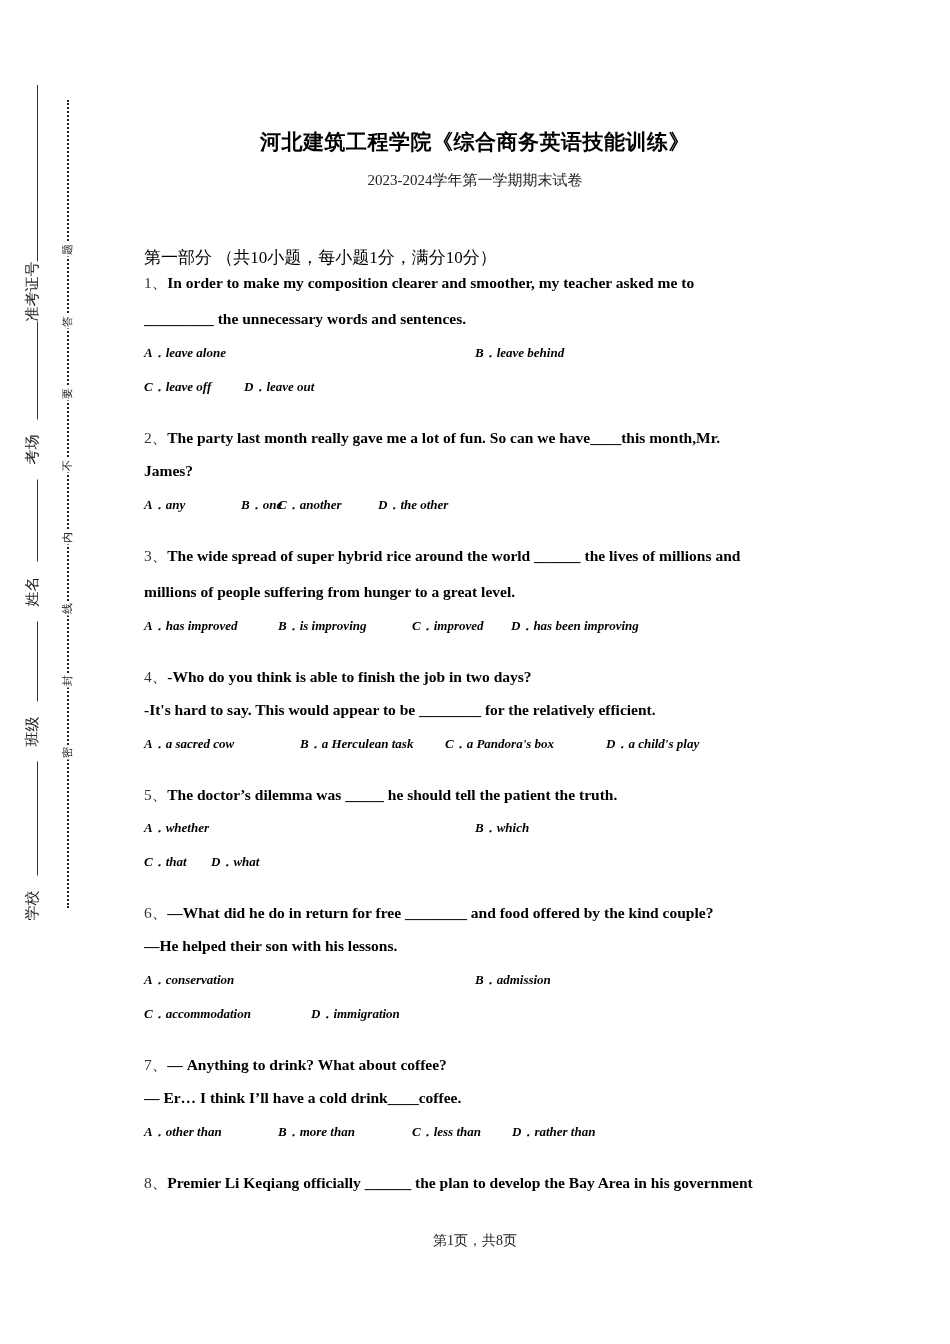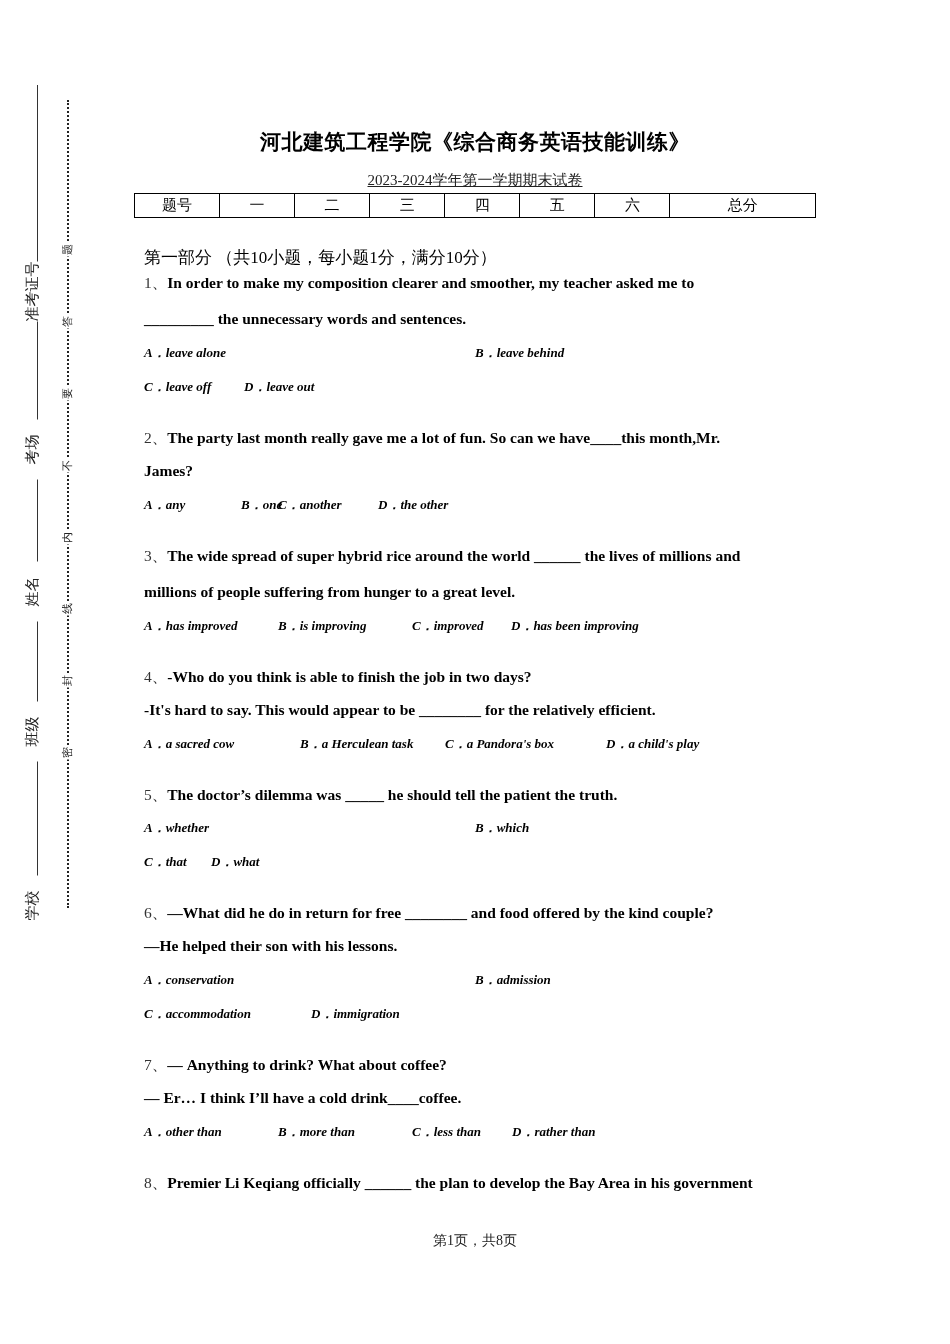--- a/index.html
+++ b/index.html
@@ -1,19 +1,19 @@
 <!DOCTYPE html>
 <html><head>
 <meta charset="utf-8">
 <style>
   html, body { margin:0; padding:0; background:#ffffff; }
   body { width:950px; height:1344px; position:relative; overflow:hidden; font-family:"Liberation Serif","DejaVu Serif",serif; color:#000; }
   .abs { position:absolute; white-space:nowrap; }
   .title { left:0; width:950px; top:128px; text-align:center; font-family:"DejaVu Sans","Liberation Sans",sans-serif; font-weight:bold; font-size:21px; letter-spacing:0.5px; }
-  .subtitle { left:0; width:950px; top:171px; text-align:center; font-size:15px; color:#222;text-decoration:underline; }
+  .subtitle { left:0; width:950px; top:171px; text-align:center; font-size:15px; color:#222; }
   table.score { position:absolute; left:134px; top:193px; width:682px; border-collapse:collapse; font-size:16px; }
   table.score td { border:1px solid #000; height:23px; text-align:center; padding:0; font-family:"DejaVu Sans","Liberation Sans",sans-serif; font-size:15px; }
   .section { left:144px; top:246px; font-size:17px; }
   .q { font-weight:bold; font-size:15.5px; }
   .num { font-weight:normal; color:#333; }
   .opt { font-weight:bold; font-size:13px;font-style:italic; }
   .footer { left:0; width:950px; top:1232px; text-align:center; font-size:14px; color:#222; }
   
   .margin-line { position:absolute; left:37px; width:1px; background:#333; }
   .dotted-line { position:absolute; left:67px; top:100px; height:808px; border-left:2px dotted #222; }
@@ -41,30 +41,20 @@
   <div class="vchar" style="top:601px;">线</div>
   <div class="vchar" style="top:673px;">封</div>
   <div class="vchar" style="top:745px;">密</div>
 </div>
 
 <div class="abs title">河北建筑工程学院《综合商务英语技能训练》</div>
 <div class="abs subtitle">2023-2024学年第一学期期末试卷</div>
 
 <table class="score">
   <tbody>
-      <tr>
-    <td style="width:84px">题号</td>
-    <td>一</td>
-    <td>二</td>
-    <td>三</td>
-    <td>四</td>
-    <td>五</td>
-    <td>六</td>
-    <td>总分</td>
-  </tr>
 </tbody>
   </table>
 
 <div class="abs section">第一部分 （共10小题，每小题1分，满分10分）</div>
 
 <div class="abs q" style="left:144px;top:273px;">
   <span class="num">1、</span><span>In order to make my composition clearer and smoother, my teacher asked me to</span>
 </div>
 <div class="abs q" style="left:144px;top:310px;">_________ the unnecessary words and sentences.</div>
 <div class="abs opt" style="left:144px;top:344px;">A．leave alone</div>

